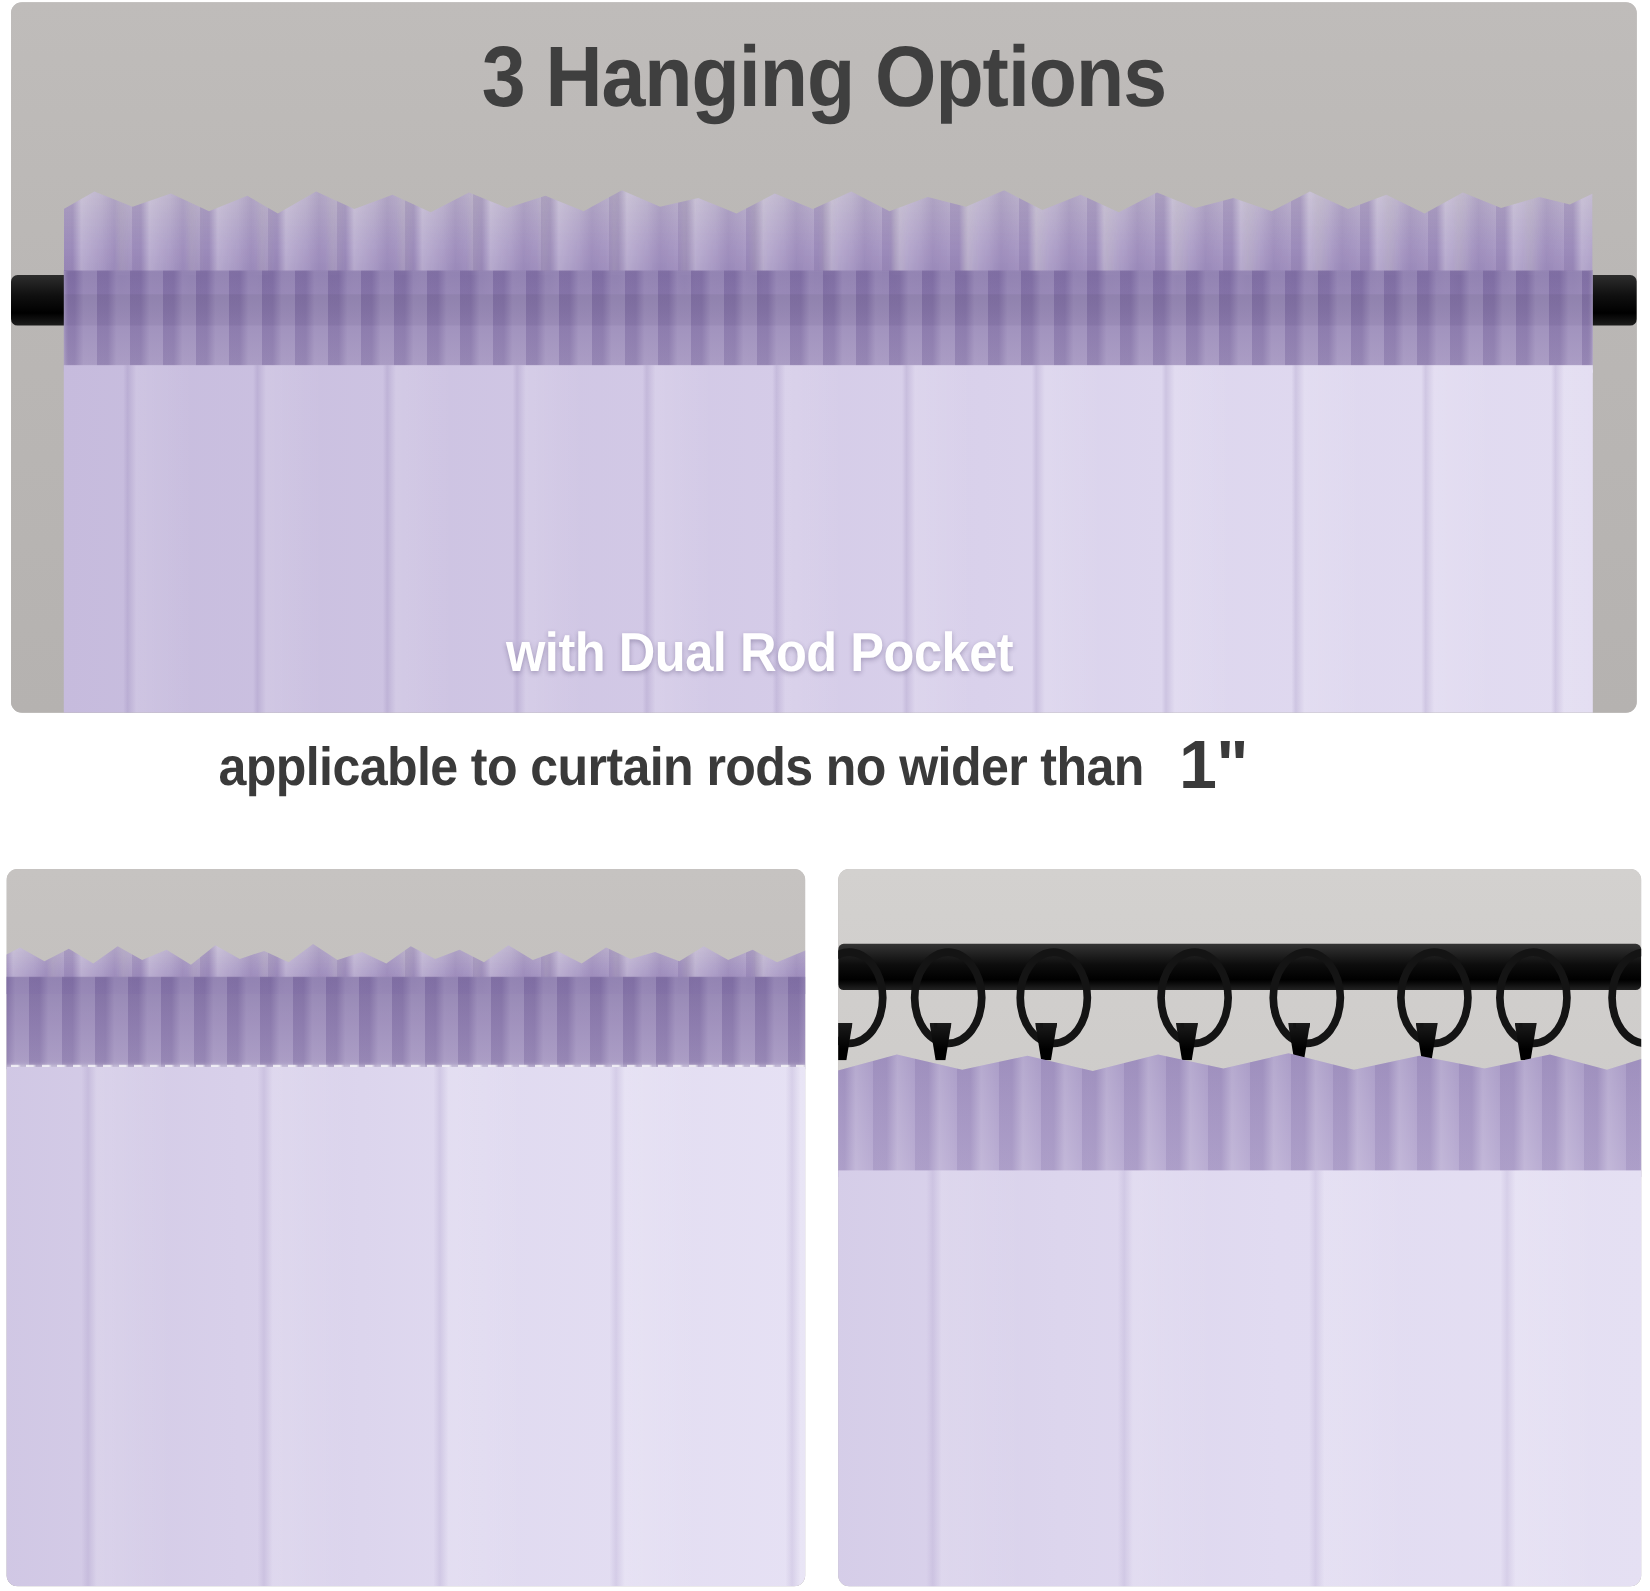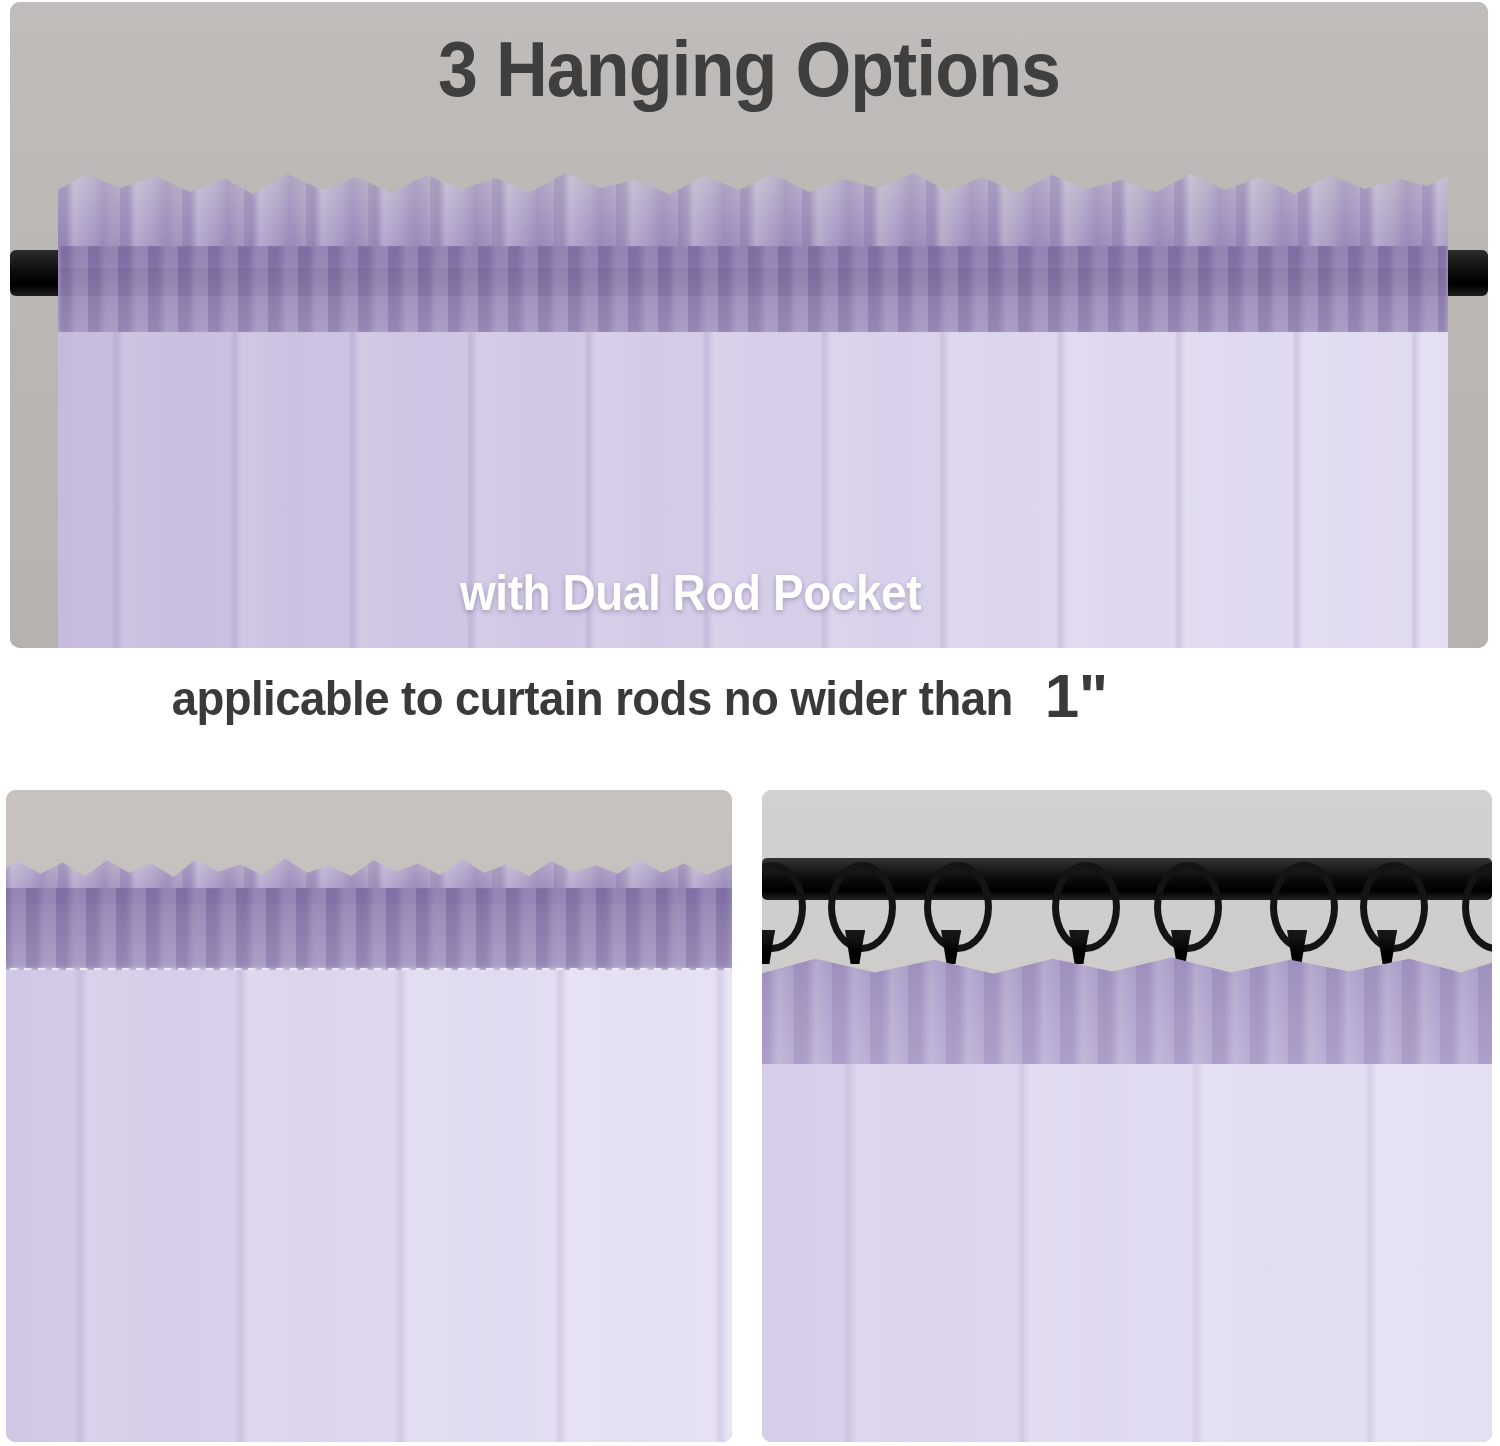--- a/index.html
+++ b/index.html
@@ -154,20 +154,21 @@
     position: absolute;
     left: 0;
     top: 660px;
     width: 1248px;
     text-align: center;
     color: #3a3a3a;
     font-size: 49px;
     font-weight: 700;
     letter-spacing: -0.6px;
     white-space: nowrap;
+    padding-left: 27px;
   }
   #mid-note .measure {
     font-size: 62px;
     font-weight: 700;
     vertical-align: -2px;
   }
   #mid-note .shrink { display: inline-block; transform: scaleX(0.93); }
 
   
   #panel-bottom-left {

